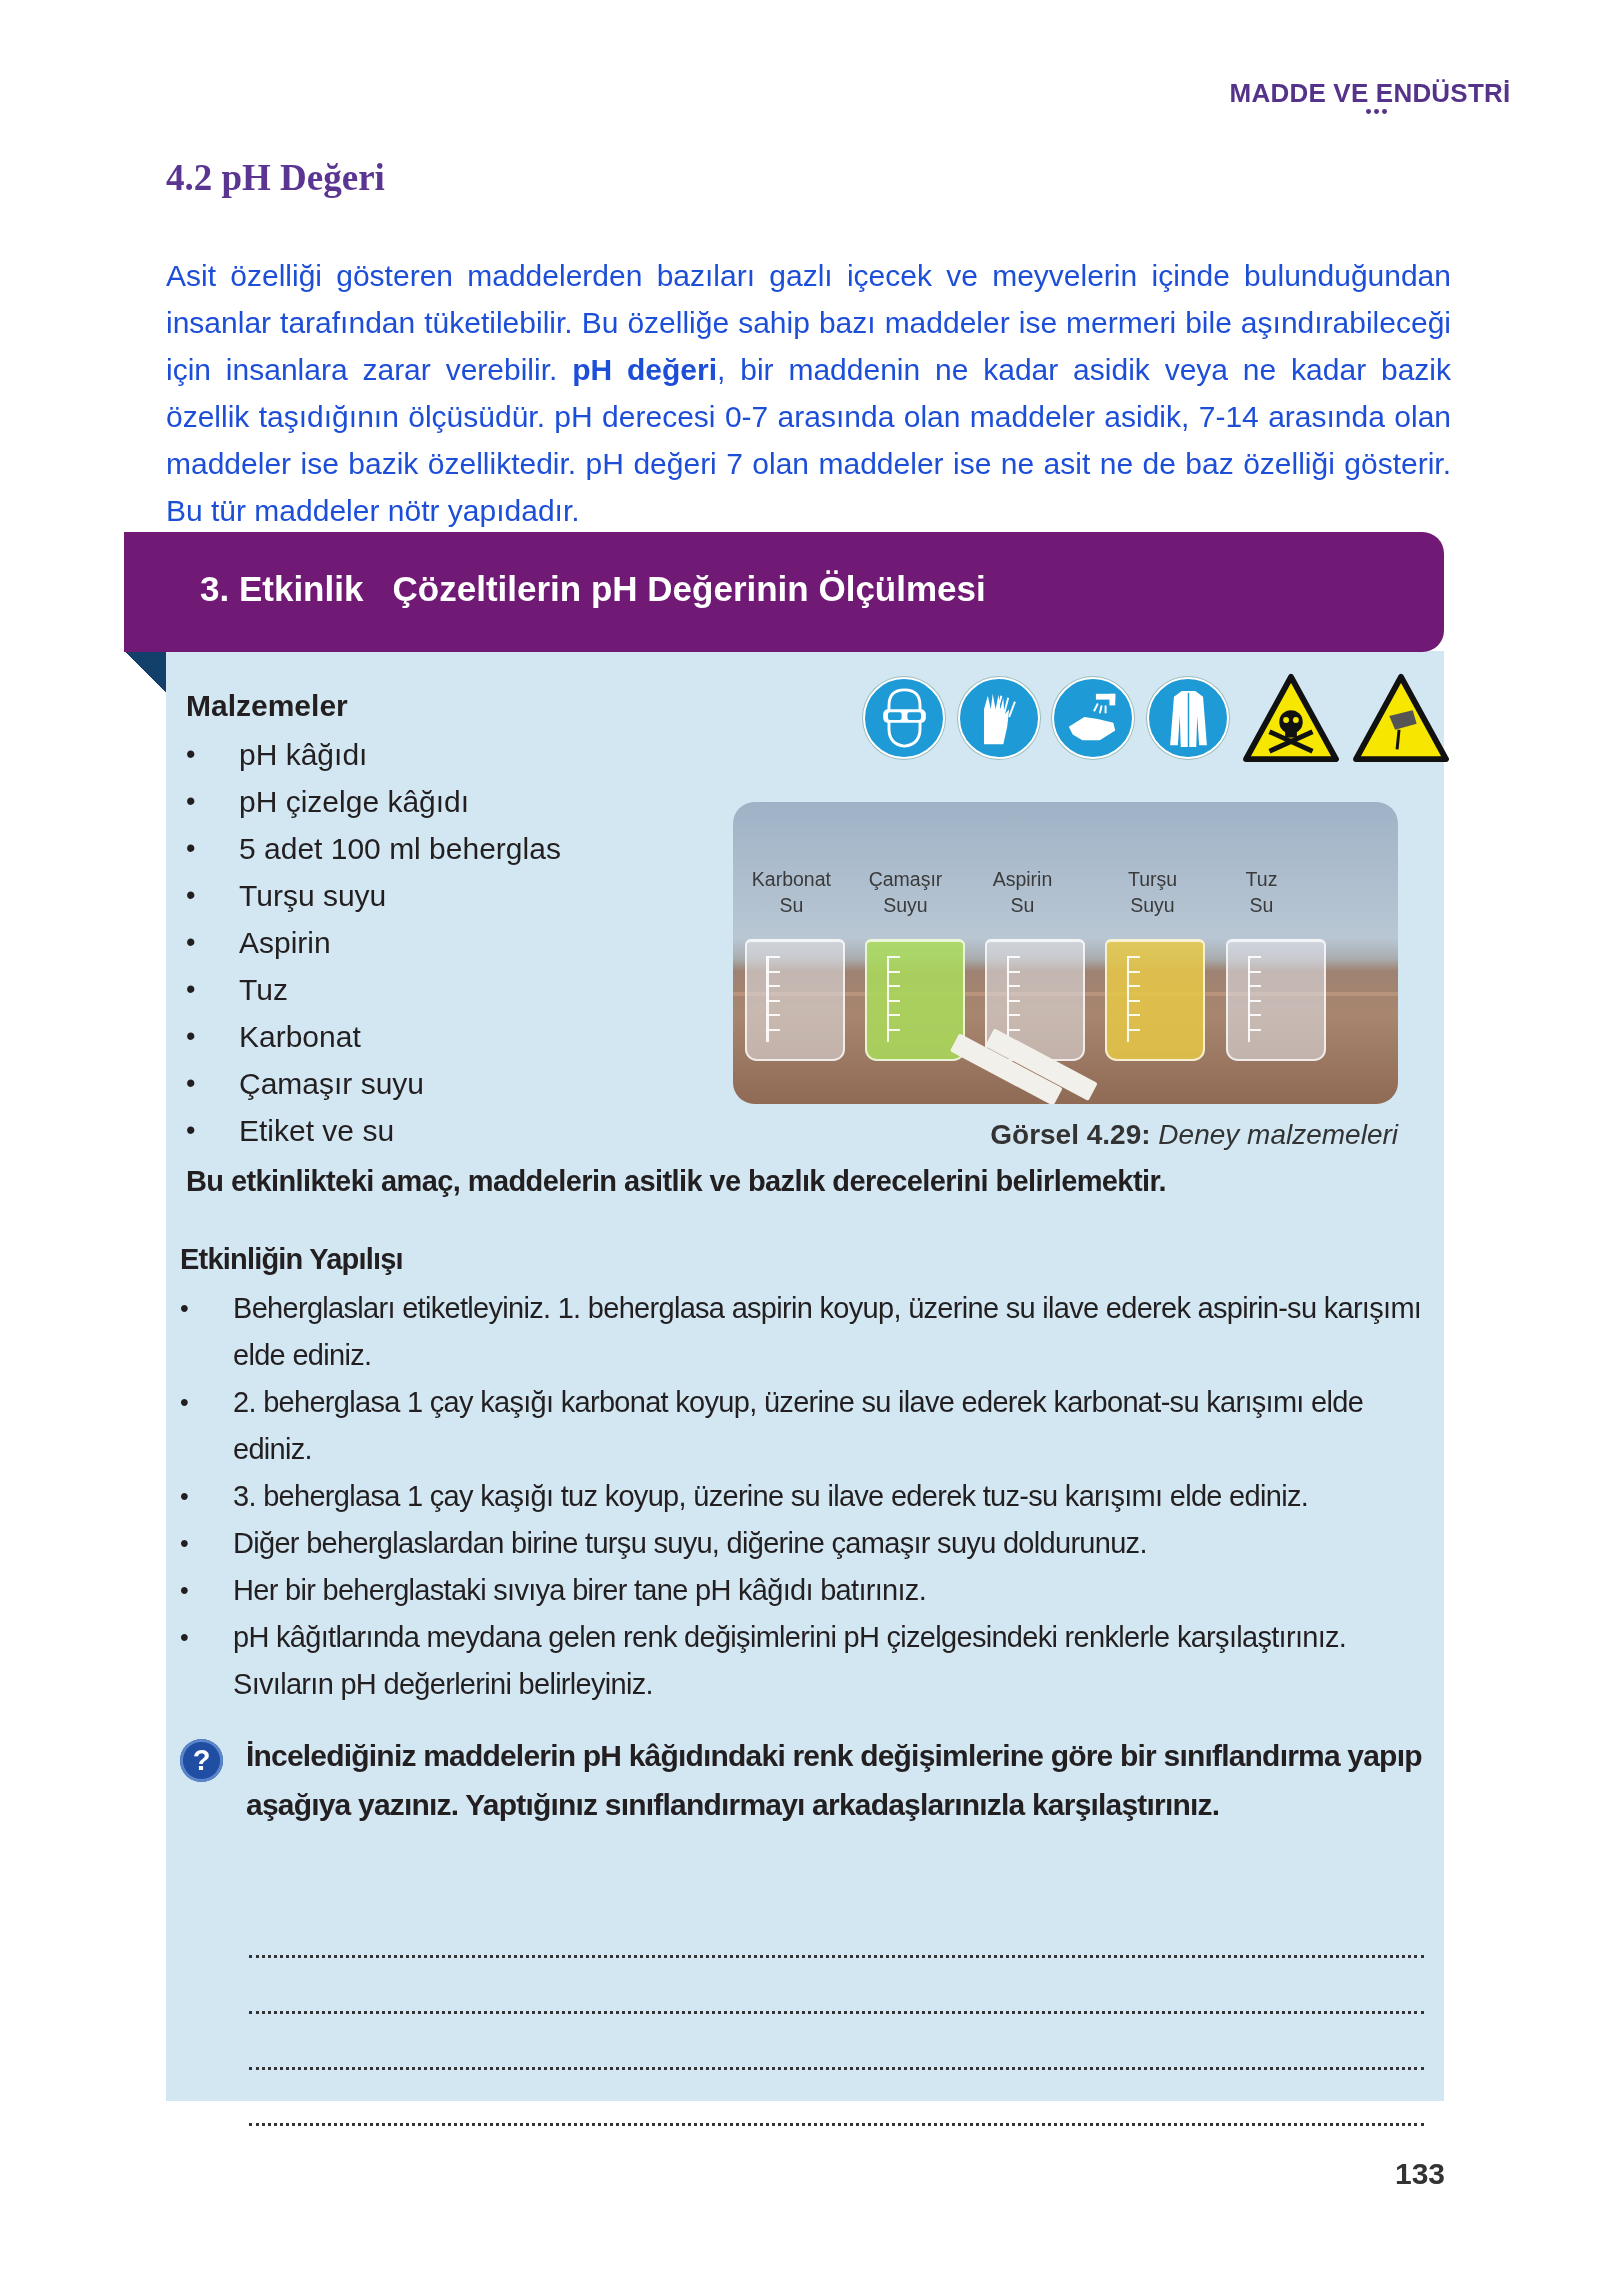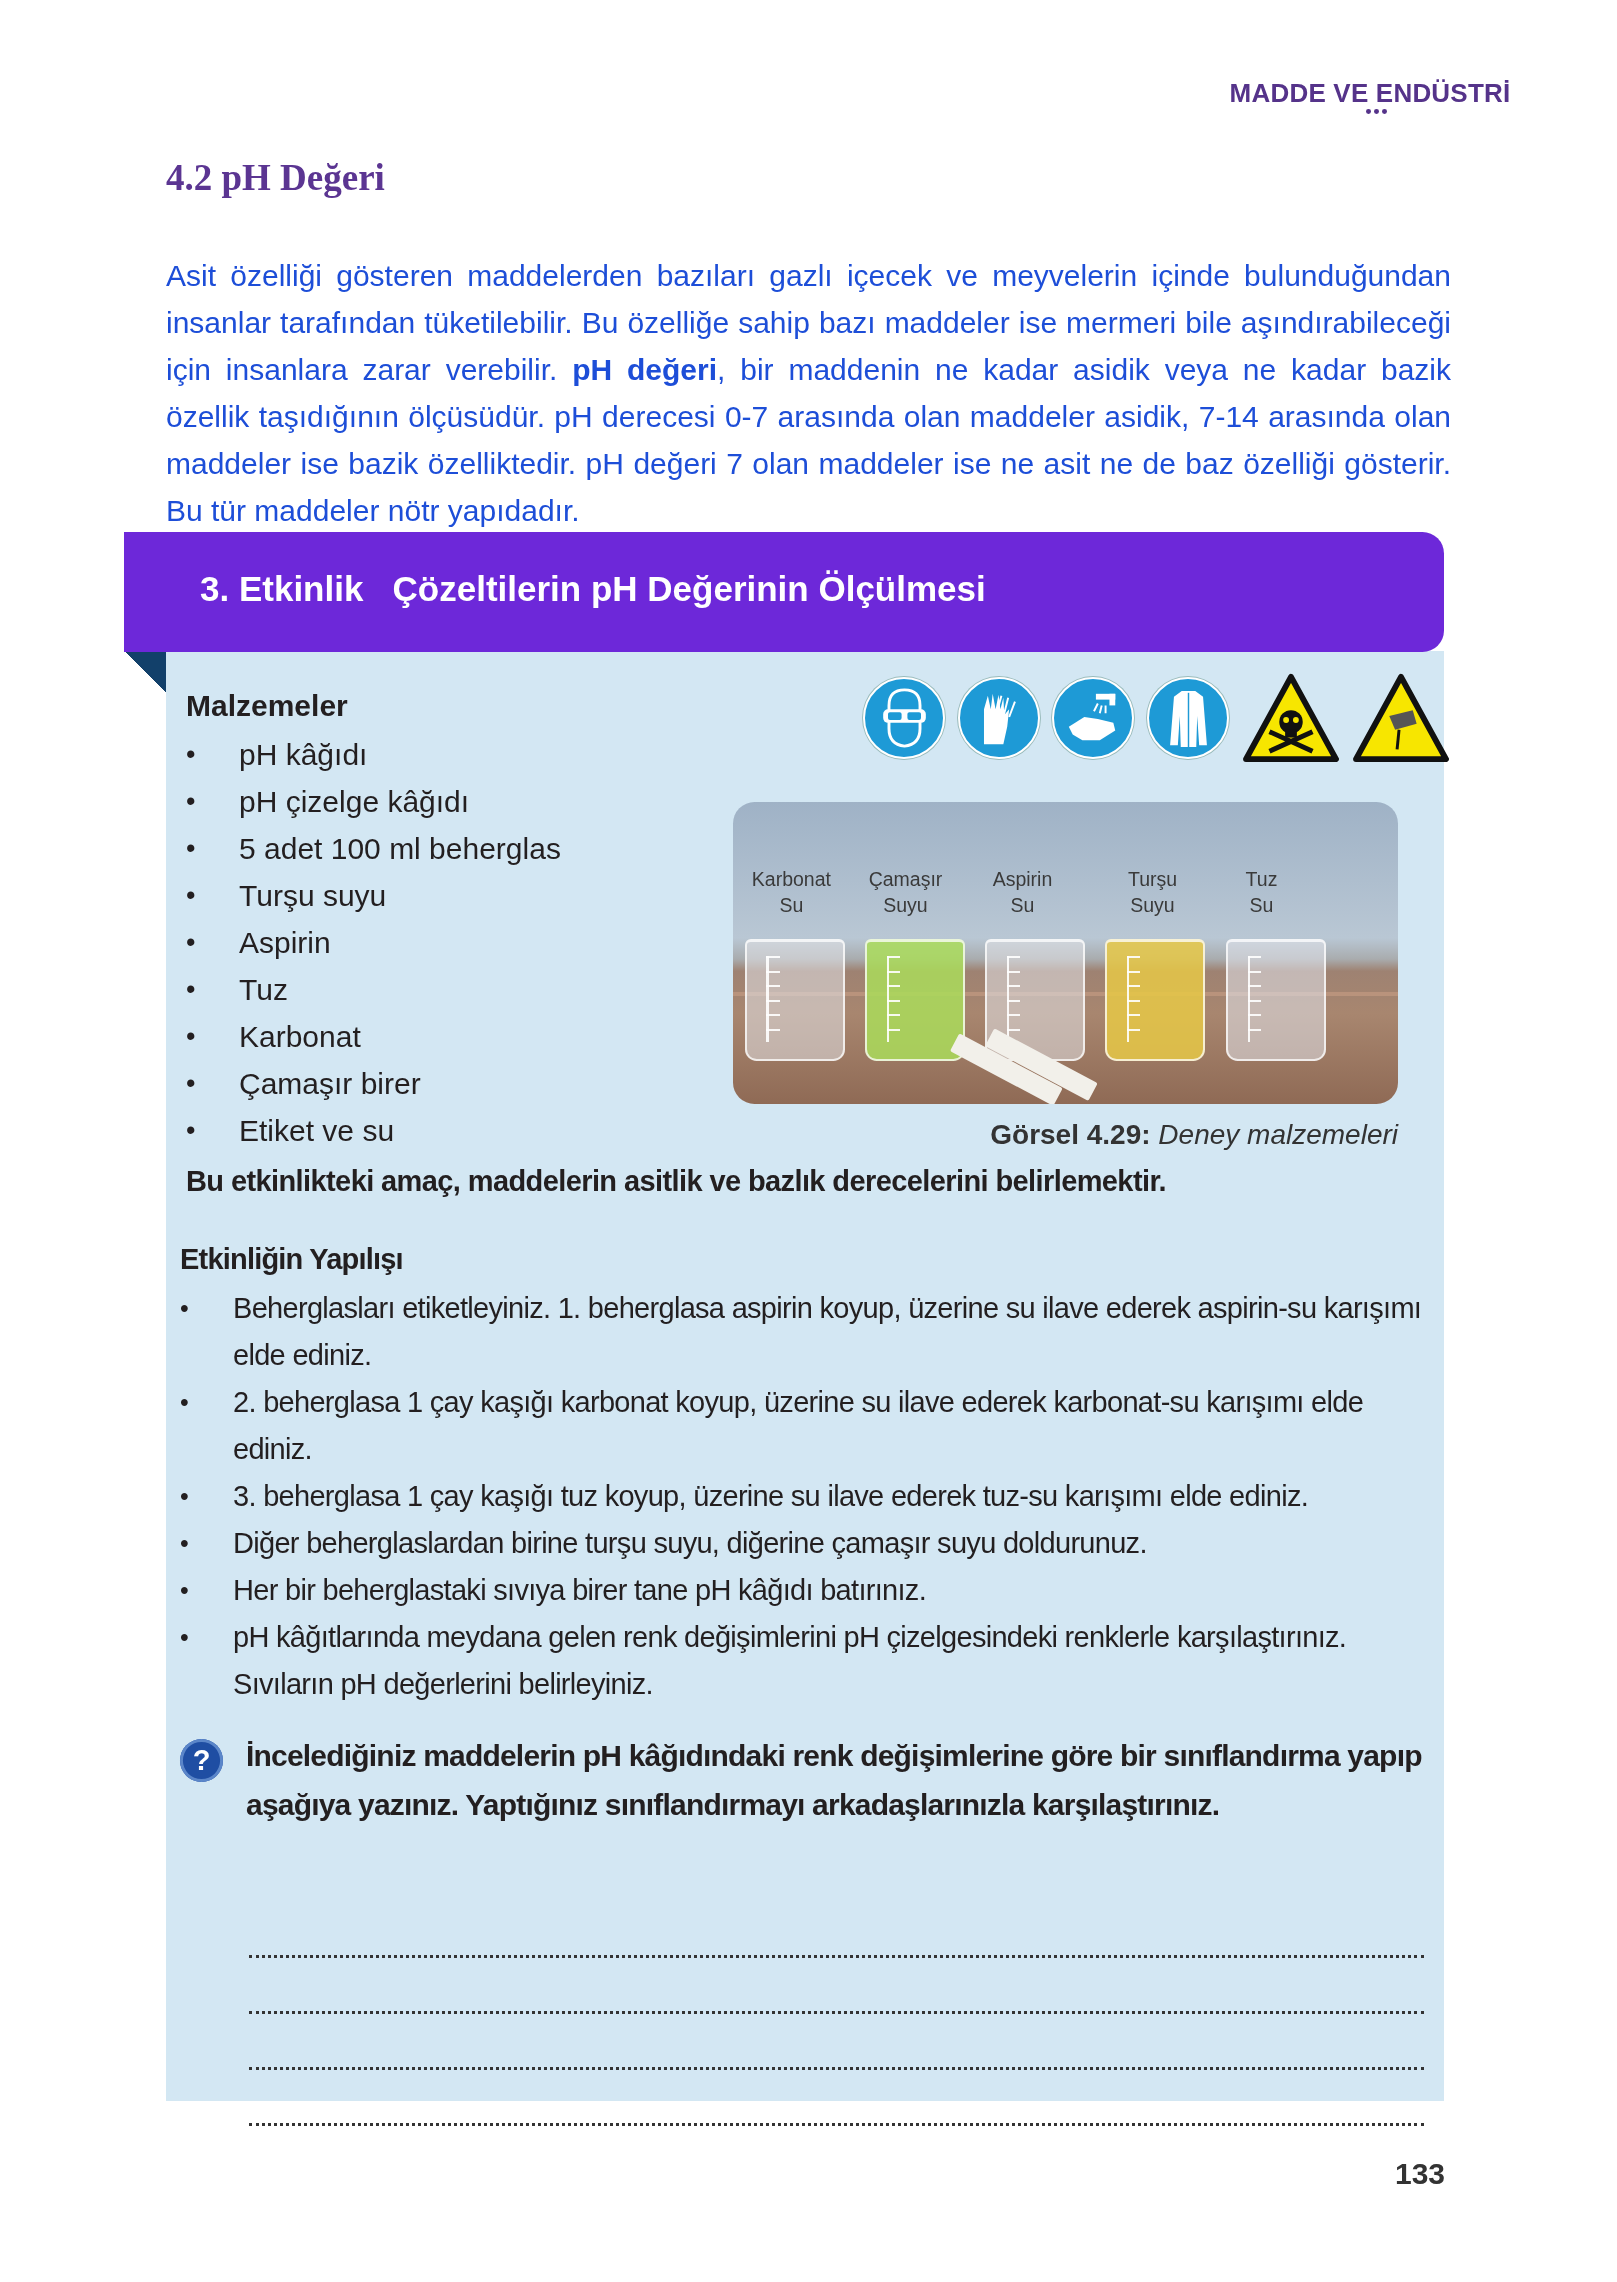--- a/index.html
+++ b/index.html
@@ -13,21 +13,21 @@
   .running-header .rh-dots i { width:4.9px; height:4.9px; border-radius:50%; background:#55338a; display:block; }
   .running-header .rh-line { flex:1; height:5.9px; background:#55338a; border-radius:2.9px; margin-left:3.9px; }
 
   .section-title { position:absolute; left:166px; top:156px; font-family:Liberation Serif, serif; font-weight:bold; font-size:37px; color:#5b3592; }
 
   .intro { position:absolute; left:166px; top:222px; width:1285px; font-family:"Liberation Sans", sans-serif;
            font-size:30px; line-height:47px; text-align:justify; color:#1d4ed8; }
   .intro b { font-weight:bold; }
 
   
-  .act-header { position:absolute; left:124px; top:532px; width:1320px; height:120px; background:#6d28d9;
+  .act-header { position:absolute; left:124px; top:532px; width:1320px; height:120px; background:#701a75;
                 border-radius:0 21.5px 21.5px 0; }
   .act-header .act-title { position:absolute; left:76px; top:37px; color:#ffffff; font-family:"Liberation Sans", sans-serif;
                            font-weight:bold; font-size:35px; white-space:pre; }
   .fold2 { position:absolute; left:124px; top:651px; width:42px; height:41px; background:linear-gradient(to top right, transparent 50%, #12406a 50%); }
   .act-body { position:absolute; left:166px; top:651px; width:1278px; height:1450px; background:#d3e7f3; border-radius:0 0 0 0; }
 
   .mat-heading { position:absolute; left:186px; top:689px; font-family:"Liberation Sans", sans-serif; font-weight:bold; font-size:30px; }
   .mat-list { position:absolute; left:186px; top:731px; margin:0; padding:0; list-style:none; font-family:"Liberation Sans", sans-serif; font-size:30px; }
   .mat-list li { height:47px; line-height:47px; position:relative; padding-left:53px; }
   .mat-list li .bullet { position:absolute; left:0; top:0; font-size:27px; }
@@ -95,21 +95,21 @@
 
 <div class="mat-heading">Malzemeler</div>
 <ul class="mat-list">
   <li><span class="bullet">•</span><span>pH kâğıdı</span></li>
   <li><span class="bullet">•</span><span>pH çizelge kâğıdı</span></li>
   <li><span class="bullet">•</span><span>5 adet 100 ml beherglas</span></li>
   <li><span class="bullet">•</span><span>Turşu suyu</span></li>
   <li><span class="bullet">•</span><span>Aspirin</span></li>
   <li><span class="bullet">•</span><span>Tuz</span></li>
   <li><span class="bullet">•</span><span>Karbonat</span></li>
-  <li><span class="bullet">•</span><span>Çamaşır birer</span></li>
+  <li><span class="bullet">•</span><span>Çamaşır suyu</span></li>
   <li><span class="bullet">•</span><span>Etiket ve su</span></li>
 </ul>
 
 <div class="safety">
   <div class="circ">
     <svg width="59" height="64" viewBox="0 0 60 66">
         <path d="M14 20 Q14 4 30 4 Q46 4 46 20 L46 44 Q46 60 30 62 Q14 60 14 44 Z" fill="none" stroke="#fff" stroke-width="3"></path>
         <rect x="8" y="24" width="44" height="14" rx="5" fill="#fff"></rect>
         <rect x="13" y="27" width="14" height="8" rx="2" fill="#1e9ad6"></rect>
         <rect x="33" y="27" width="14" height="8" rx="2" fill="#1e9ad6"></rect>

